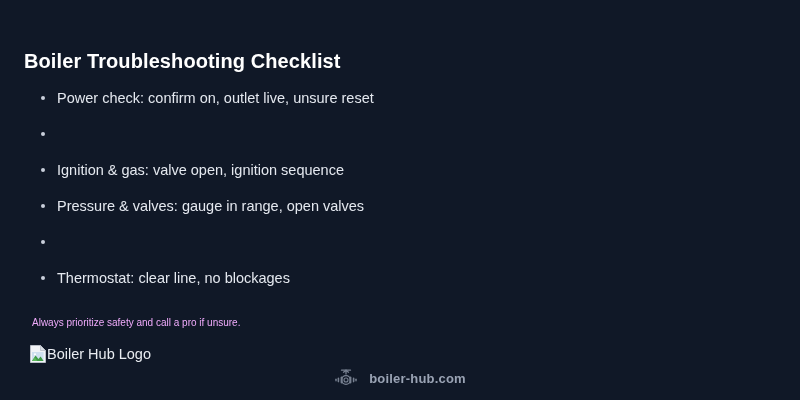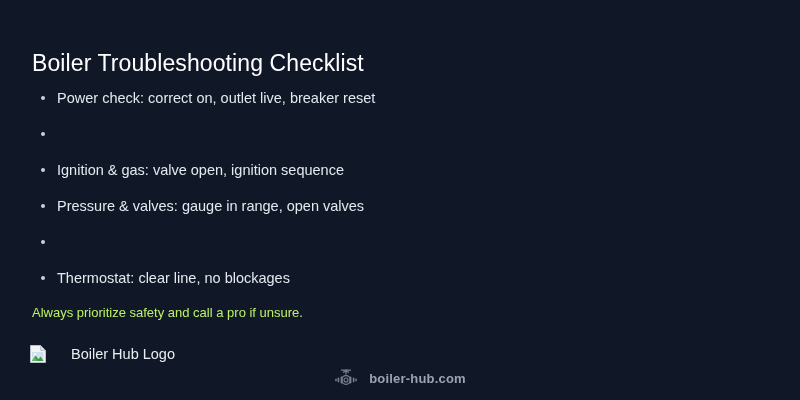--- a/index.html
+++ b/index.html
@@ -17,24 +17,24 @@
   }
 
   .page {
     position: absolute;
     inset: 0;
   }
 
   
   .title {
     position: absolute;
-    left: 32px;
+    left: 24px;
     top: 33px;
-    font-size: 23px;
-    font-weight: normal;
+    font-size: 20px;
+    font-weight: bold;
     color: #ffffff;
     letter-spacing: 0.1px;
     line-height: 30px;
     white-space: nowrap;
   }
 
   
   .checklist {
     position: absolute;
     left: 32px;
@@ -61,23 +61,23 @@
     height: 4px;
     margin-top: -2px;
     border-radius: 50%;
     background: #c9cfdb;
   }
 
   
   .footnote {
     position: absolute;
     left: 32px;
-    top: 305px;
-    font-size: 13px;
-    color: #bef264;
+    top: 317px;
+    font-size: 10px;
+    color: #f0abfc;
     white-space: nowrap;
   }
 
   
   .logo-row {
     position: absolute;
     left: 30px;
     top: 345px;
     display: flex;
     align-items: center;
@@ -87,21 +87,20 @@
     width: 16px;
     height: 18px;
     display: block;
     flex: 0 0 auto;
   }
   .logo-alt {
     font-size: 14.5px;
     color: #e9ecf1;
     white-space: nowrap;
     line-height: 18px;
-    padding-left: 24px;
   }
 
   
   .watermark {
     position: absolute;
     left: 0;
     right: 0;
     top: 366px;
     display: flex;
     align-items: center;
@@ -125,21 +124,21 @@
 </head>
 <body>
 
 <div class="page">
 
   <h1 class="title">Boiler Troubleshooting Checklist</h1>
 
   <ul class="checklist">
     <li class="check-item">
       <span class="bullet"></span>
-      <span>Power check: correct on, outlet live, breaker reset</span>
+      <span>Power check: confirm on, outlet live, unsure reset</span>
     </li>
     <li class="check-item">
       <span class="bullet"></span>
     </li>
     <li class="check-item">
       <span class="bullet"></span>
       <span>Ignition &amp; gas: valve open, ignition sequence</span>
     </li>
     <li class="check-item">
       <span class="bullet"></span>

